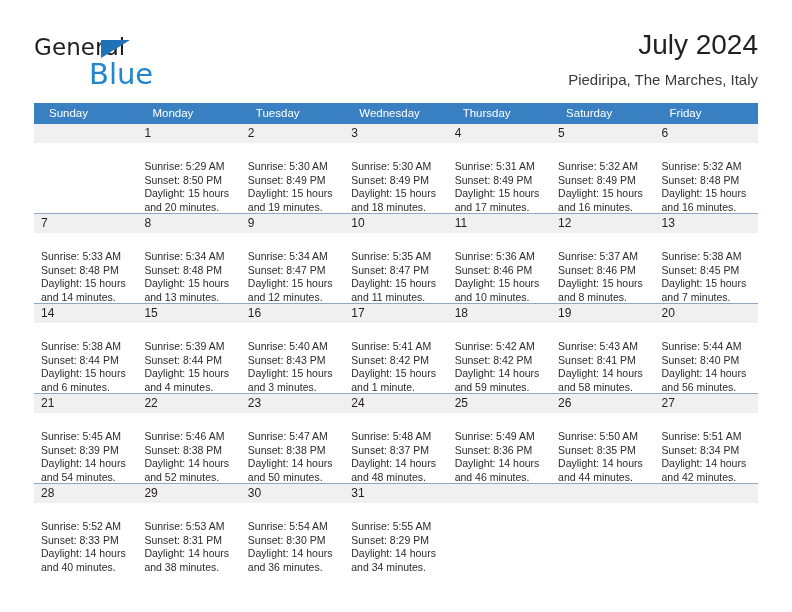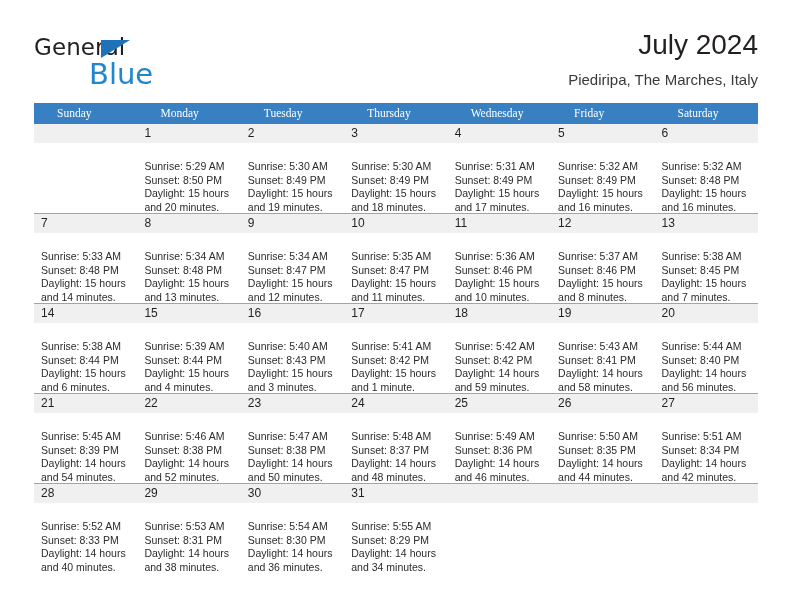--- a/index.html
+++ b/index.html
@@ -99,23 +99,23 @@
     display: flex;
     background: #3880c2;
     height: 21px;
   }
   .dow {
     flex: 1 1 0;
     min-width: 0;
     color: #ffffff;
     font-size: 11.5px;
     line-height: 21px;
-    padding-left: 23px;
+    padding-left: 15px;
     box-sizing: border-box;
-    font-family: Liberation Serif, serif;
+    font-family: Liberation Sans, sans-serif;
     white-space: nowrap;
     overflow: hidden;
   }
 
   .week {
     border-top: 1px solid #8fa9c4;
     background: #ffffff;
   }
   .week:first-of-type {
     border-top: none;
@@ -180,24 +180,24 @@
       <div class="cal-subtitle">Piediripa, The Marches, Italy</div>
     </div>
 
   </div>
 
   <div class="calendar">
     <div class="dow-row" id="dow-row">
         <div class="dow">Sunday</div>
         <div class="dow">Monday</div>
         <div class="dow">Tuesday</div>
+        <div class="dow">Wednesday</div>
         <div class="dow">Thursday</div>
-        <div class="dow">Wednesday</div>
+        <div class="dow">Saturday</div>
         <div class="dow">Friday</div>
-        <div class="dow">Saturday</div>
       </div>
     <div id="weeks-container">
         <div class="week">
           <div class="week-inner">
             <div class="cell empty">
               <div class="daynum-band"></div>
               <div class="daynum"></div>
             </div>
             <div class="cell">
               <div class="daynum-band"></div>

